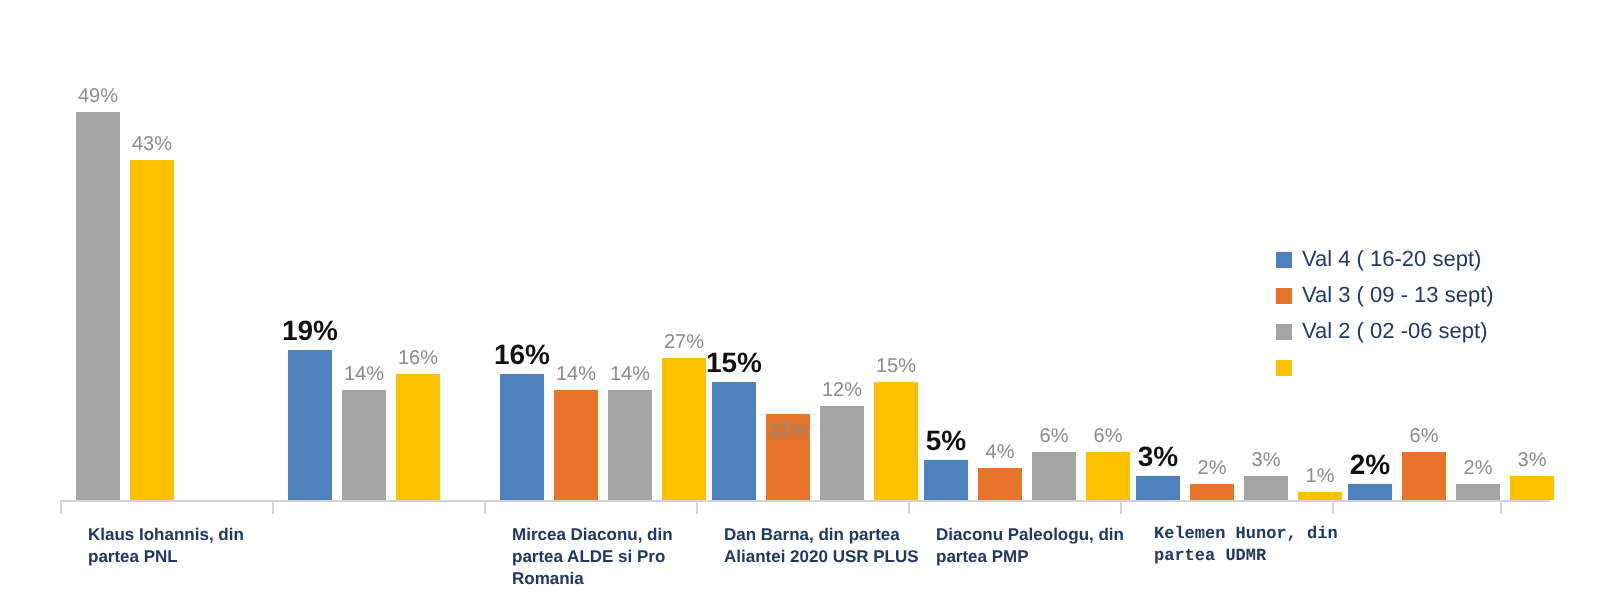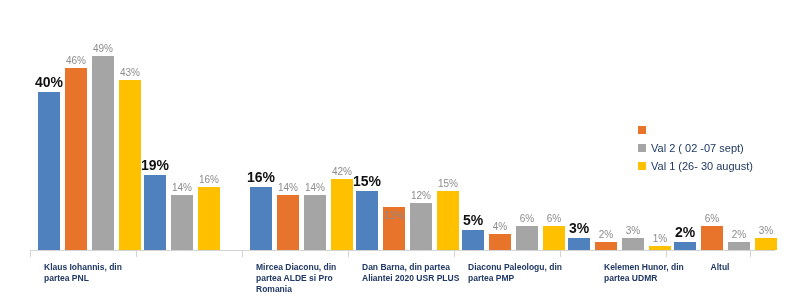--- a/index.html
+++ b/index.html
@@ -122,28 +122,20 @@
     white-space: nowrap;
   }
 </style>
 </head>
 <body>
 
 <div id="chart-root">
 
   <div id="plot-area">
       <div class="bar-group" style="left: 38px;">
-        <div class="bar-wrap primary">
-          <div class="bar-label" style="bottom: 160px;">40%</div>
-          <div class="bar" title="Val 4 ( 16-20 sept) — Klaus Iohannis, din partea PNL: 40%" style="height: 158px; background: rgb(78, 129, 189);"></div>
-        </div>
-        <div class="bar-wrap">
-          <div class="bar-label" style="bottom: 184px;">46%</div>
-          <div class="bar" title="Val 3 ( 09 - 13 sept) — Klaus Iohannis, din partea PNL: 46%" style="height: 182px; background: rgb(232, 116, 44);"></div>
-        </div>
         <div class="bar-wrap">
           <div class="bar-label" style="bottom: 196px;">49%</div>
           <div class="bar" title="Val 2 ( 02 -06 sept) — Klaus Iohannis, din partea PNL: 49%" style="height: 194px; background: rgb(165, 165, 165);"></div>
         </div>
         <div class="bar-wrap">
           <div class="bar-label" style="bottom: 172px;">43%</div>
           <div class="bar" title="Val 1 (26- 30 august) — Klaus Iohannis, din partea PNL: 43%" style="height: 170px; background: rgb(255, 192, 0);"></div>
         </div>
       </div>
       <div class="bar-group" style="left: 144px;">
@@ -167,21 +159,21 @@
         </div>
         <div class="bar-wrap">
           <div class="bar-label" style="bottom: 57px;">14%</div>
           <div class="bar" title="Val 3 ( 09 - 13 sept) — Mircea Diaconu, din partea ALDE si Pro Romania: 14%" style="height: 55px; background: rgb(232, 116, 44);"></div>
         </div>
         <div class="bar-wrap">
           <div class="bar-label" style="bottom: 57px;">14%</div>
           <div class="bar" title="Val 2 ( 02 -06 sept) — Mircea Diaconu, din partea ALDE si Pro Romania: 14%" style="height: 55px; background: rgb(165, 165, 165);"></div>
         </div>
         <div class="bar-wrap">
-          <div class="bar-label" style="bottom: 73px;">42%</div>
+          <div class="bar-label" style="bottom: 73px;">27%</div>
           <div class="bar" title="Val 1 (26- 30 august) — Mircea Diaconu, din partea ALDE si Pro Romania: 18%" style="height: 71px; background: rgb(255, 192, 0);"></div>
         </div>
       </div>
       <div class="bar-group" style="left: 356px;">
         <div class="bar-wrap primary">
           <div class="bar-label" style="bottom: 61px;">15%</div>
           <div class="bar" title="Val 4 ( 16-20 sept) — Dan Barna, din partea Aliantei 2020 USR PLUS: 15%" style="height: 59px; background: rgb(78, 129, 189);"></div>
         </div>
         <div class="bar-wrap">
           <div class="bar-label" style="bottom: 29px;">11%</div>
@@ -249,39 +241,42 @@
           <div class="bar-label" style="bottom: 14px;">3%</div>
           <div class="bar" title="Val 1 (26- 30 august) — Altul: 3%" style="height: 12px; background: rgb(255, 192, 0);"></div>
         </div>
       </div>
     </div>
 
   <div id="axis-line"></div>
 
   <div id="legend">
       <div class="legend-item">
+        <span class="legend-swatch" style="background: rgb(78, 129, 189);"></span>
+        <span class="legend-text">Val 4 ( 16-20 sept)</span>
+      </div>
+      <div class="legend-item">
         <span class="legend-swatch" style="background: rgb(232, 116, 44);"></span>
+        <span class="legend-text">Val 3 ( 09 - 13 sept)</span>
       </div>
       <div class="legend-item">
         <span class="legend-swatch" style="background: rgb(165, 165, 165);"></span>
-        <span class="legend-text">Val 2 ( 02 -07 sept)</span>
+        <span class="legend-text">Val 2 ( 02 -06 sept)</span>
       </div>
       <div class="legend-item">
         <span class="legend-swatch" style="background: rgb(255, 192, 0);"></span>
-        <span class="legend-text">Val 1 (26- 30 august)</span>
       </div>
     </div>
 
 <div class="cat-label" style="left: 44px;">Klaus Iohannis, din partea PNL</div>
     <div class="axis-tick" style="left: 30px;"></div>
     <div class="axis-tick" style="left: 136px;"></div>
     <div class="cat-label" style="left: 256px;">Mircea Diaconu, din partea ALDE si Pro Romania</div>
     <div class="axis-tick" style="left: 242px;"></div>
     <div class="cat-label" style="left: 362px;">Dan Barna, din partea Aliantei 2020 USR PLUS</div>
     <div class="axis-tick" style="left: 348px;"></div>
     <div class="cat-label" style="left: 468px;">Diaconu Paleologu, din partea PMP</div>
     <div class="axis-tick" style="left: 454px;"></div>
-    <div class="cat-label" style="left: 604px;">Kelemen Hunor, din partea UDMR</div>
+    <div class="cat-label" style="left: 577px; font-family: Liberation Mono, monospace;">Kelemen Hunor, din partea UDMR</div>
     <div class="axis-tick" style="left: 560px;"></div>
-    <div class="cat-label center" style="left: 668px;">Altul</div>
     <div class="axis-tick" style="left: 666px;"></div>
     <div class="axis-tick" style="left: 750px;"></div>
   </div>
 
 </body></html>

